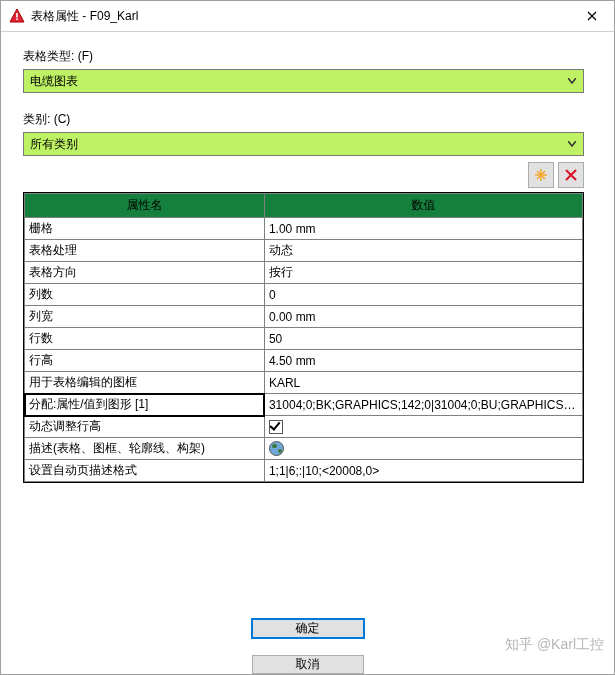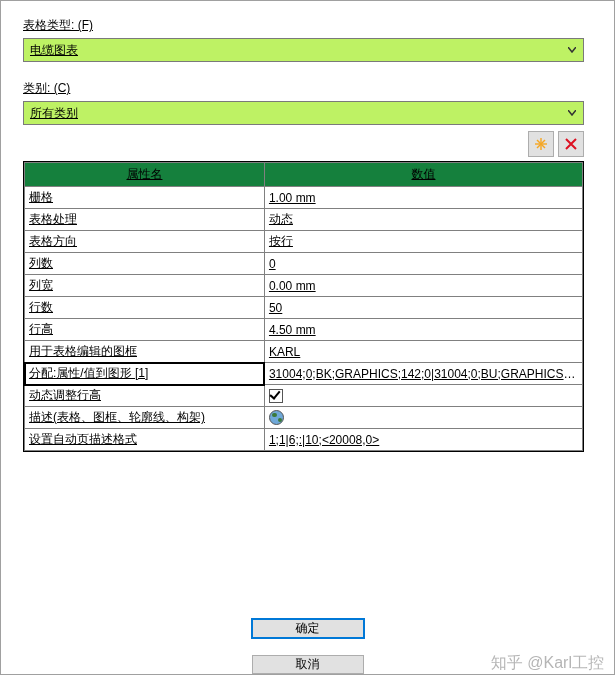--- a/index.html
+++ b/index.html
@@ -33,21 +33,20 @@
     width:45px;height:30px;
     display:flex;align-items:center;justify-content:center;
     font-size:14px;
   }
   
   .content{
     flex:1;
     padding:16px 30px 0 22px;
     display:flex;flex-direction:column;
     overflow:hidden;
-    text-decoration:underline;
   }
   .fld-label{margin-bottom:4px;}
   .combo{
     width:100%;height:24px;
     border:1px solid #7a7a7a;
     background:#bef264;
     display:flex;align-items:center;
     box-sizing:border-box;
     margin-bottom:18px;
   }
@@ -136,30 +135,45 @@
     border:1px solid #adadad;
     background:#e1e1e1;
     display:flex;align-items:center;justify-content:center;
     font-size:12px;
   }
   .btn.primary{
     border:2px solid #0078d7;
   }
   
   .wm{
-    position:absolute;right:10px;bottom:0;
-    font-size:16px;color:rgba(120,120,120,.55);
+    position:absolute;right:10px;bottom:20px;
+    font-size:14px;color:rgba(120,120,120,.55);
     pointer-events:none;
   }
 </style>
 </head>
 <body>
 
 <div class="window">
 
+  <div class="titlebar">
+    <span class="app-icon">
+      <svg viewBox="0 0 16 16">
+          <polygon points="8,1 15,14 1,14" fill="#d23" stroke="#a00" stroke-width="1"></polygon>
+          <rect x="7.2" y="5" width="1.6" height="4.5" fill="#fff"></rect>
+          <rect x="7.2" y="10.5" width="1.6" height="1.6" fill="#fff"></rect>
+        </svg>
+    </span>
+    <span class="title">表格属性 - F09_Karl</span>
+    <div class="close">
+      <svg width="10" height="10" viewBox="0 0 10 10">
+          <path d="M1 1 L9 9 M9 1 L1 9" stroke="#000" stroke-width="1.2"></path>
+        </svg>
+    </div>
+  </div>
 
   <div class="content">
 
     <div class="fld-label">表格类型: (F)</div>
     <div class="combo">
       <span class="combo-text">电缆图表</span>
       <span class="combo-arrow">
         <svg viewBox="0 0 8 6">
             <path d="M0 0 L4 5 L8 0" fill="none" stroke="#333" stroke-width="1.5"></path>
           </svg>

